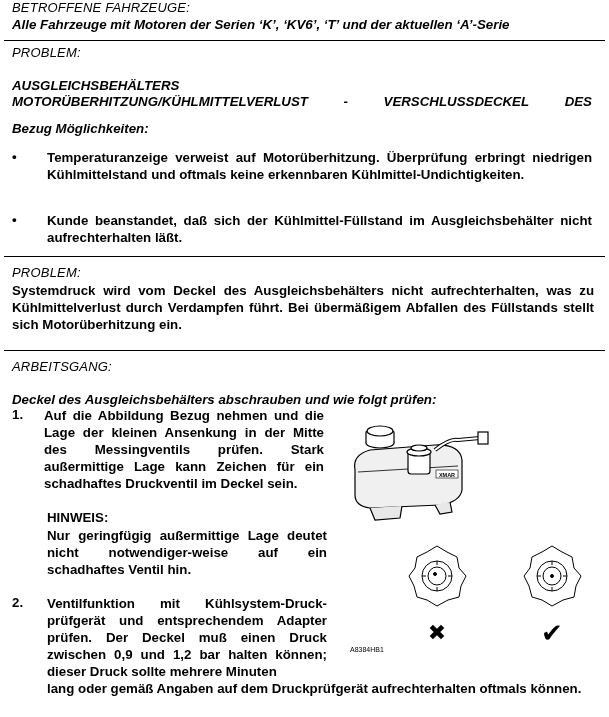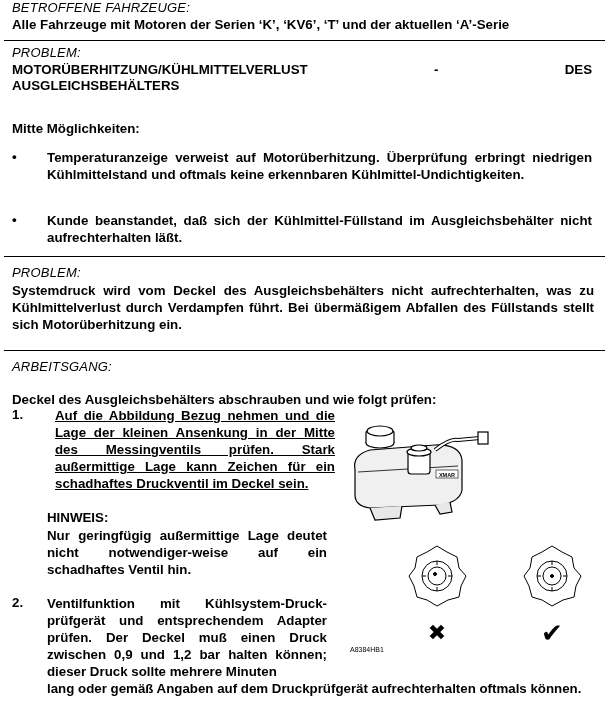--- a/index.html
+++ b/index.html
@@ -3,62 +3,63 @@
 <meta charset="utf-8">
 <style>
   html, body { margin:0; padding:0; background:#ffffff; }
   body { width:609px; height:717px; overflow:hidden; position:relative;
          font-family:"Liberation Sans", sans-serif; color:#000; font-size:13.3px; }
   .sec-title { position:absolute; left:12px; font-style:italic; font-size:13px; letter-spacing:0.2px; }
   .b { font-weight:bold; }
   .abs { position:absolute; }
   .just { text-align:justify; text-align-last:left; }
   .rule { position:absolute; left:4px; width:601px; height:1px; background:#000; }
-  .line { position:absolute; white-space:nowrap; }
+  .line { position:absolute; white-space:nowrap;font-style:italic; }
   .bullet { position:absolute; left:12px; font-weight:bold; }
   .num { position:absolute; left:12px; font-weight:bold; }
   .para { position:absolute; font-weight:bold; line-height:17px; }
 </style>
 </head>
 <body>
 
 <div class="sec-title" style="top:0px;">BETROFFENE FAHRZEUGE:</div>
 <div class="line b" style="left:12px;top:17px;font-size:13.3px;">Alle Fahrzeuge mit Motoren der Serien ‘K’, ‘KV6’, ‘T’ und der aktuellen ‘A’-Serie</div>
 <div class="rule" style="top:40px;"></div>
 
 <div class="sec-title" style="top:45px;">PROBLEM:</div>
 <div class="line b" style="left:12px;top:62px;width:580px;">
-  <span style="display:flex;justify-content:space-between;width:580px;">
+  <span style="display:flex;justify-content:space-between;width:580px;margin-top:32px;">
     <span>MOTORÜBERHITZUNG/KÜHLMITTELVERLUST</span>
     <span>-</span>
+    <span>VERSCHLUSSDECKEL</span>
     <span>DES</span>
   </span>
 </div>
 <div class="line b" style="left:12px;top:78px;">AUSGLEICHSBEHÄLTERS</div>
 
-<div class="line b" style="left:12px;top:121px;">Mitte Möglichkeiten:</div>
+<div class="line b" style="left:12px;top:121px;">Bezug Möglichkeiten:</div>
 
 <div class="bullet" style="top:149px;">•</div>
 <div class="para just" style="left:47px;top:149px;width:545px;">Temperaturanzeige verweist auf Motorüberhitzung. Überprüfung erbringt niedrigen Kühlmittelstand und oftmals keine erkennbaren Kühlmittel-Undichtigkeiten.</div>
 
 <div class="bullet" style="top:212px;">•</div>
 <div class="para just" style="left:47px;top:212px;width:545px;">Kunde beanstandet, daß sich der Kühlmittel-Füllstand im Ausgleichsbehälter nicht aufrechterhalten läßt.</div>
 
 <div class="rule" style="top:256px;"></div>
 
 <div class="sec-title" style="top:265px;">PROBLEM:</div>
 <div class="para just" style="left:12px;top:282px;width:582px;">Systemdruck wird vom Deckel des Ausgleichsbehälters nicht aufrechterhalten, was zu Kühlmittelverlust durch Verdampfen führt. Bei übermäßigem Abfallen des Füllstands stellt sich Motorüberhitzung ein.</div>
 
 <div class="rule" style="top:350px;"></div>
 
 <div class="sec-title" style="top:359px;">ARBEITSGANG:</div>
 <div class="line b" style="left:12px;top:376px;margin-top:16px;">Deckel des Ausgleichsbehälters abschrauben und wie folgt prüfen:</div>
 
 <div class="num" style="top:407px;">1.</div>
-<div class="para just" style="left:55px;top:407px;width:280px;text-decoration:underline;">Auf die Abbildung Bezug nehmen und die Lage der kleinen Ansenkung in der Mitte des Messingventils prüfen. Stark außermittige Lage kann Zeichen für ein schadhaftes Druckventil im Deckel sein.</div>
+<div class="para just" style="left:44px;top:407px;width:280px;">Auf die Abbildung Bezug nehmen und die Lage der kleinen Ansenkung in der Mitte des Messingventils prüfen. Stark außermittige Lage kann Zeichen für ein schadhaftes Druckventil im Deckel sein.</div>
 
 <div class="abs b" style="left:47px;top:510px;">HINWEIS:</div>
 <div class="para just" style="left:47px;top:527px;width:280px;">Nur geringfügig außermittige Lage deutet nicht notwendiger-weise auf ein schadhaftes Ventil hin.</div>
 
 <div class="num" style="top:595px;">2.</div>
 <div class="para just" style="left:47px;top:595px;width:280px;">Ventilfunktion mit Kühlsystem-Druck-prüfgerät und entsprechendem Adapter prüfen. Der Deckel muß einen Druck zwischen 0,9 und 1,2 bar halten können; dieser Druck sollte mehrere Minuten</div>
 <div class="para just" style="left:47px;top:680px;width:545px;">lang oder gemäß Angaben auf dem Druckprüfgerät aufrechterhalten oftmals können.</div>
 
 <div class="abs" style="left:340px;top:410px;width:265px;height:250px;">
   <svg width="265" height="250" viewBox="0 0 265 250">

